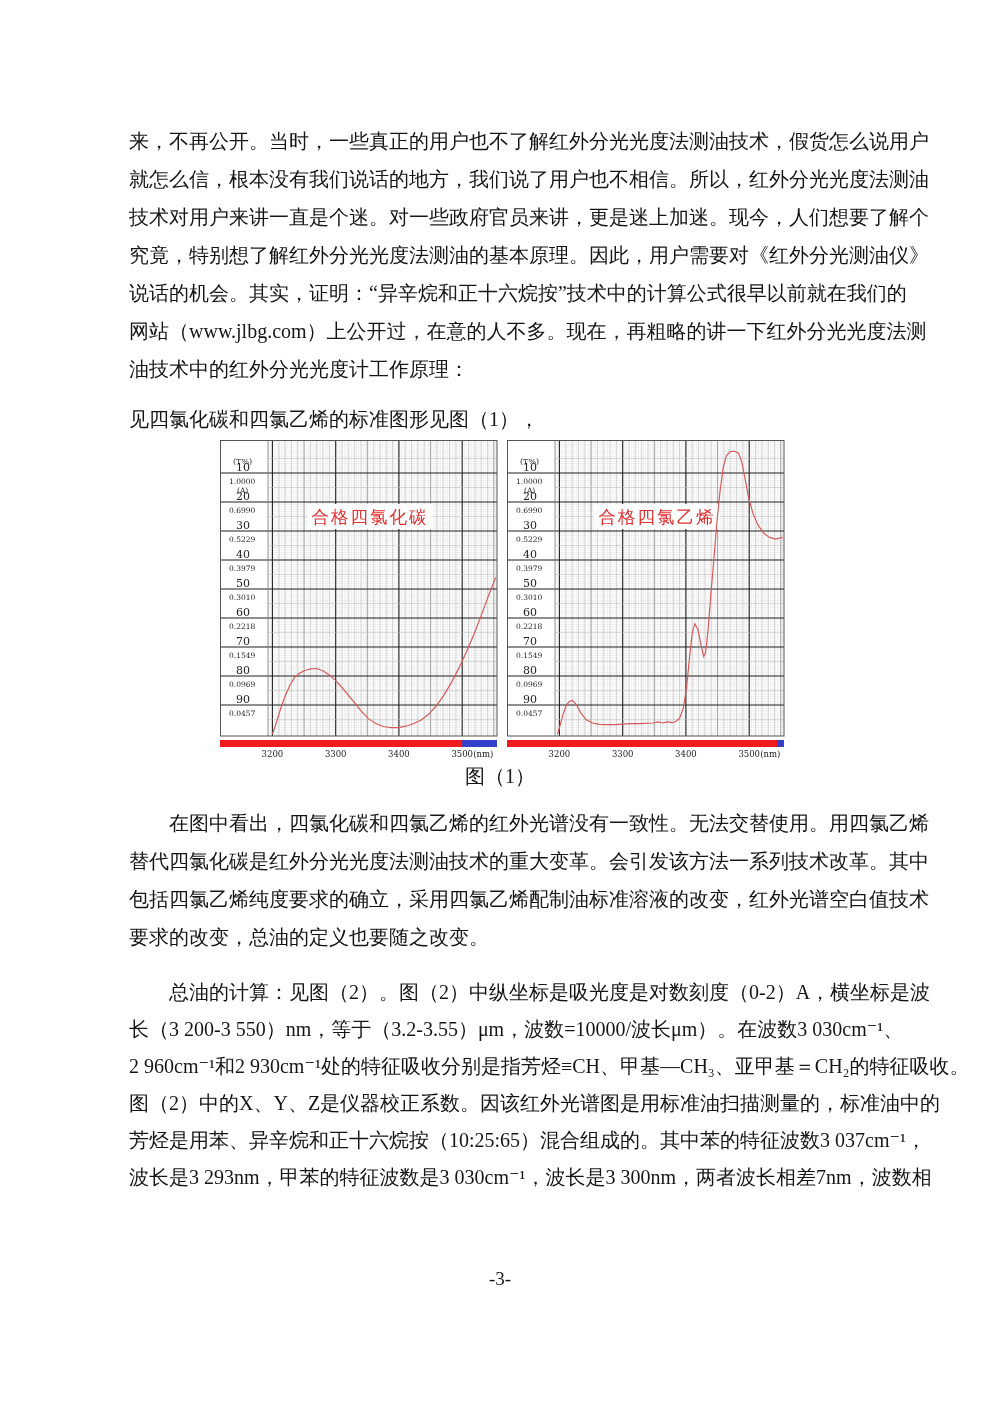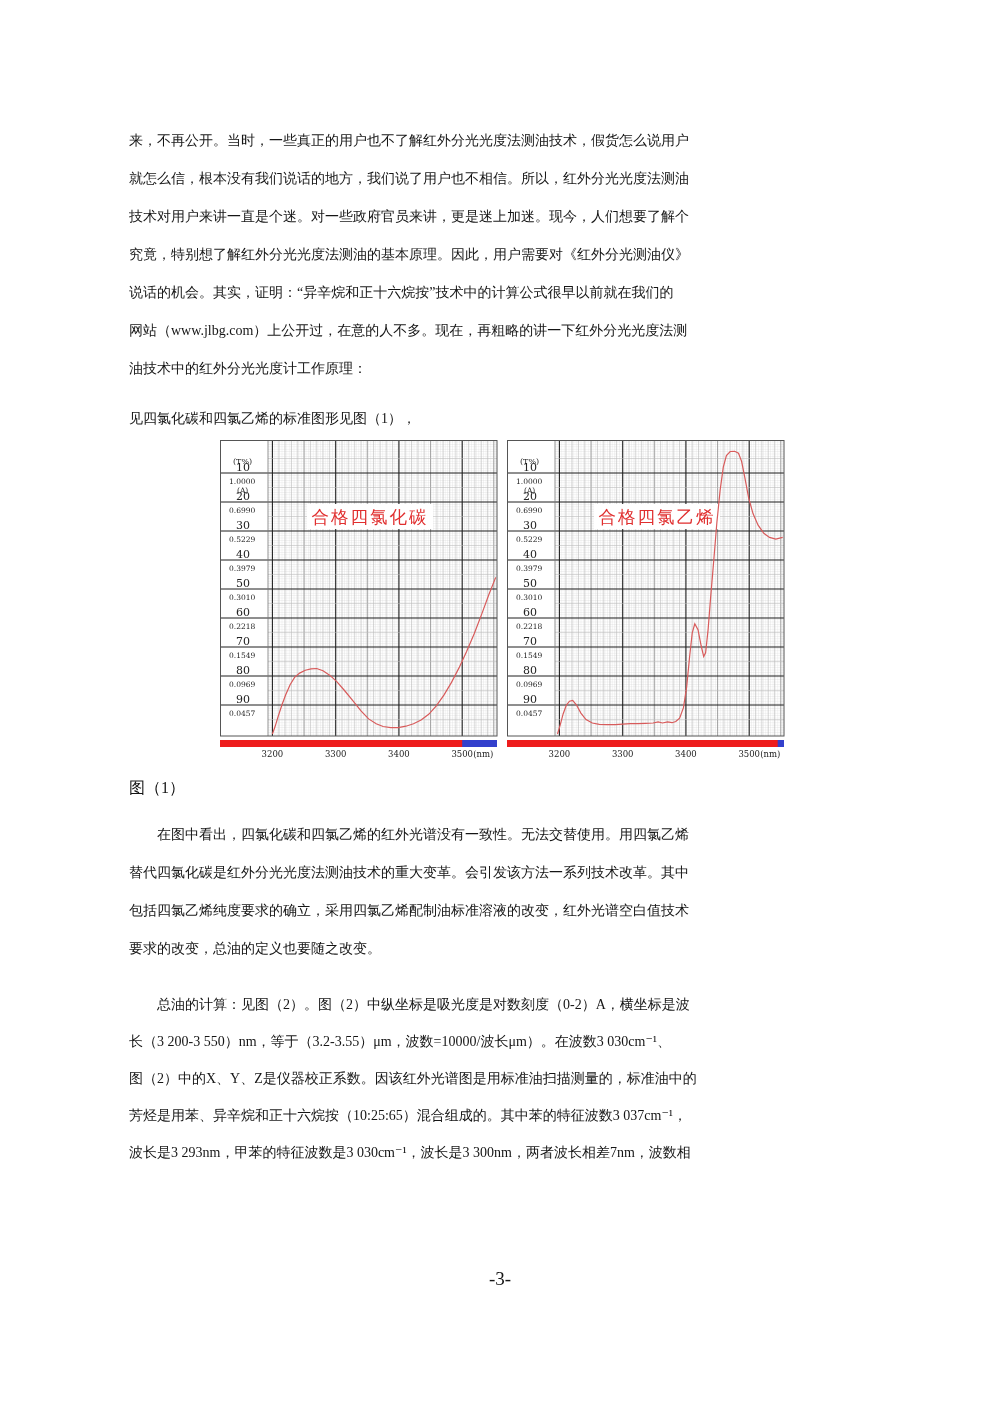--- a/index.html
+++ b/index.html
@@ -2,29 +2,29 @@
 <html><head>
 <meta charset="utf-8">
 <style>
   html,body{margin:0;padding:0;}
   body{
     width:1000px;height:1414px;background:#ffffff;position:relative;
     font-family:"Liberation Serif","DejaVu Serif",serif;color:#151515;
     overflow:hidden;
   }
   .doc{position:absolute;left:129px;top:122px;width:742px;}
-  .line{font-size:14px;line-height:38px;height:38px;white-space:pre;overflow:visible;}
+  .line{font-size:20px;line-height:38px;height:38px;white-space:pre;overflow:visible;}
   .para{margin:0;}
   .para.p2{margin-top:12px;}
   .para.p3{margin-top:14px;}
   .para.p4{margin-top:18px;}
   .para.p4 .line{line-height:37px;height:37px;}
   .figure-row{display:flex;gap:9px;padding-left:91px;margin-top:2px;}
   .chart{width:278px;height:322px;position:relative;}
-  .caption{font-size:16px;line-height:28px;height:28px;margin-top:12px;}
+  .caption{font-size:20px;line-height:28px;height:28px;text-align:center;margin-top:0;}
   .page-num{
     position:absolute;left:0;top:1268px;width:1000px;text-align:center;
     font-size:19px;font-family:"Liberation Serif","DejaVu Serif",serif;
   }
   svg text{font-family:"DejaVu Serif","Liberation Serif",serif;}
 </style>
 </head>
 <body>
 
 <div class="doc">
@@ -241,19 +241,20 @@
 
   <div class="para p3">
       <div class="line">　　在图中看出，四氯化碳和四氯乙烯的红外光谱没有一致性。无法交替使用。用四氯乙烯</div>
       <div class="line">替代四氯化碳是红外分光光度法测油技术的重大变革。会引发该方法一系列技术改革。其中</div>
       <div class="line">包括四氯乙烯纯度要求的确立，采用四氯乙烯配制油标准溶液的改变，红外光谱空白值技术</div>
       <div class="line">要求的改变，总油的定义也要随之改变。</div>
     </div>
   <div class="para p4">
       <div class="line">　　总油的计算：见图（2）。图（2）中纵坐标是吸光度是对数刻度（0-2）A，横坐标是波</div>
       <div class="line">长（3 200-3 550）nm，等于（3.2-3.55）μm，波数=10000/波长μm）。在波数3 030cm⁻¹、</div>
+      <div class="line">2 960cm⁻¹和2 930cm⁻¹处的特征吸收分别是指芳烃≡CH、甲基—CH₃、亚甲基＝CH₂的特征吸收。</div>
       <div class="line">图（2）中的X、Y、Z是仪器校正系数。因该红外光谱图是用标准油扫描测量的，标准油中的</div>
       <div class="line">芳烃是用苯、异辛烷和正十六烷按（10:25:65）混合组成的。其中苯的特征波数3 037cm⁻¹，</div>
       <div class="line">波长是3 293nm，甲苯的特征波数是3 030cm⁻¹，波长是3 300nm，两者波长相差7nm，波数相</div>
     </div>
 </div>
 
 <div class="page-num">-3-</div>
 
 </body></html>

